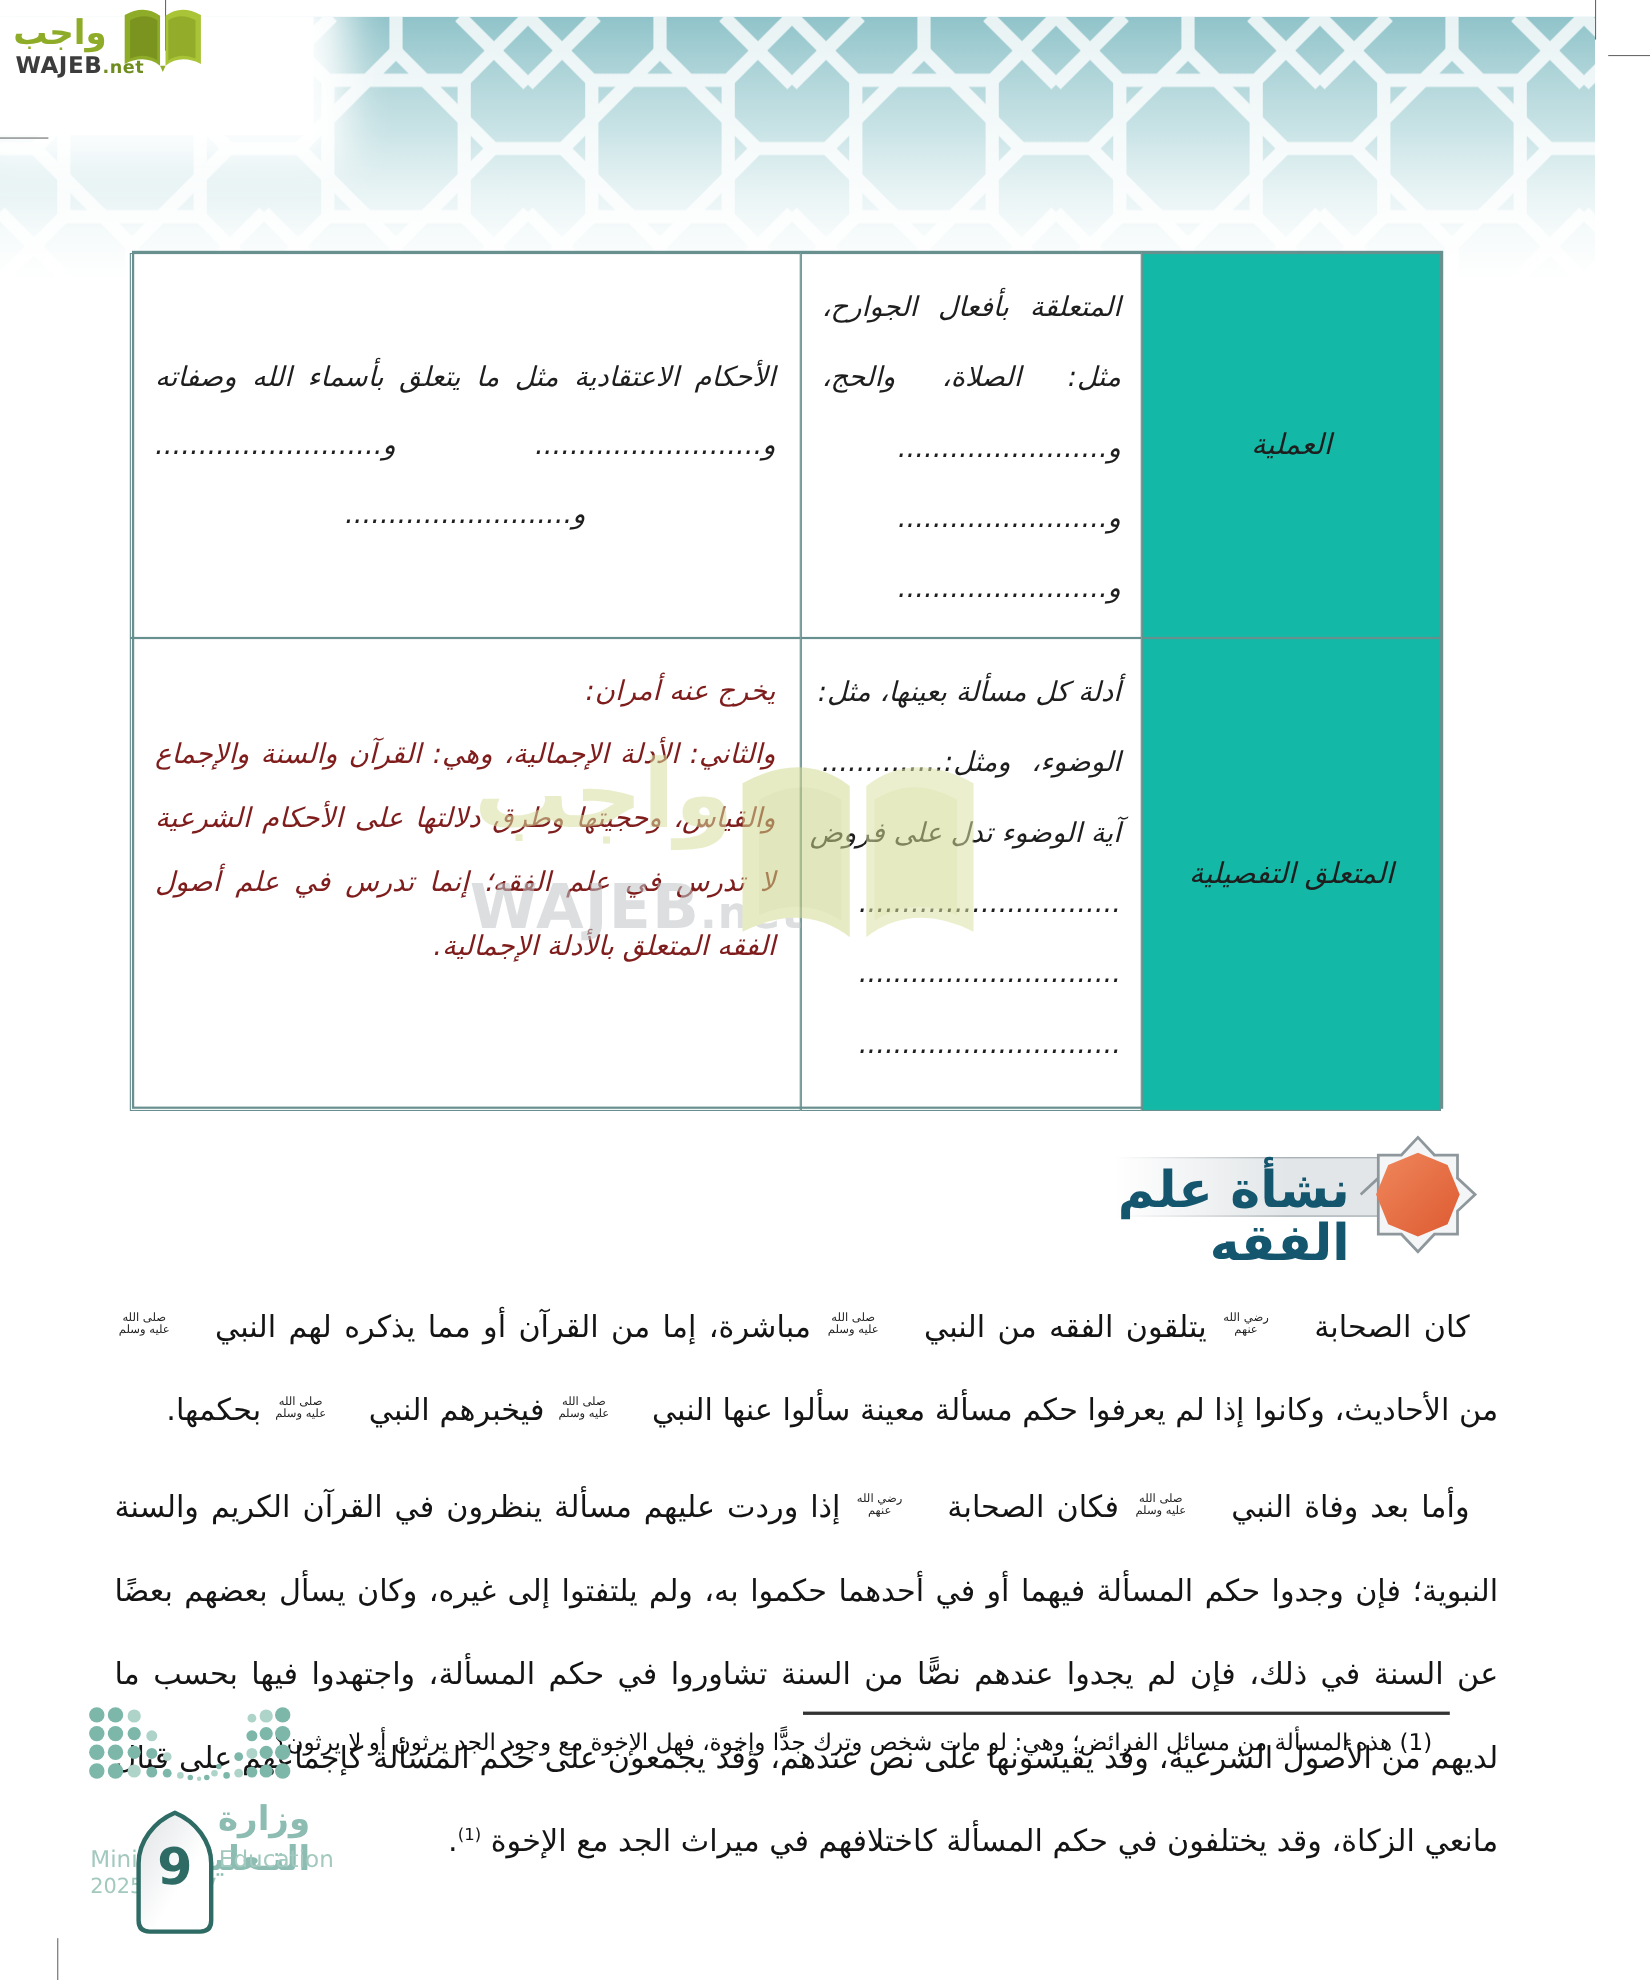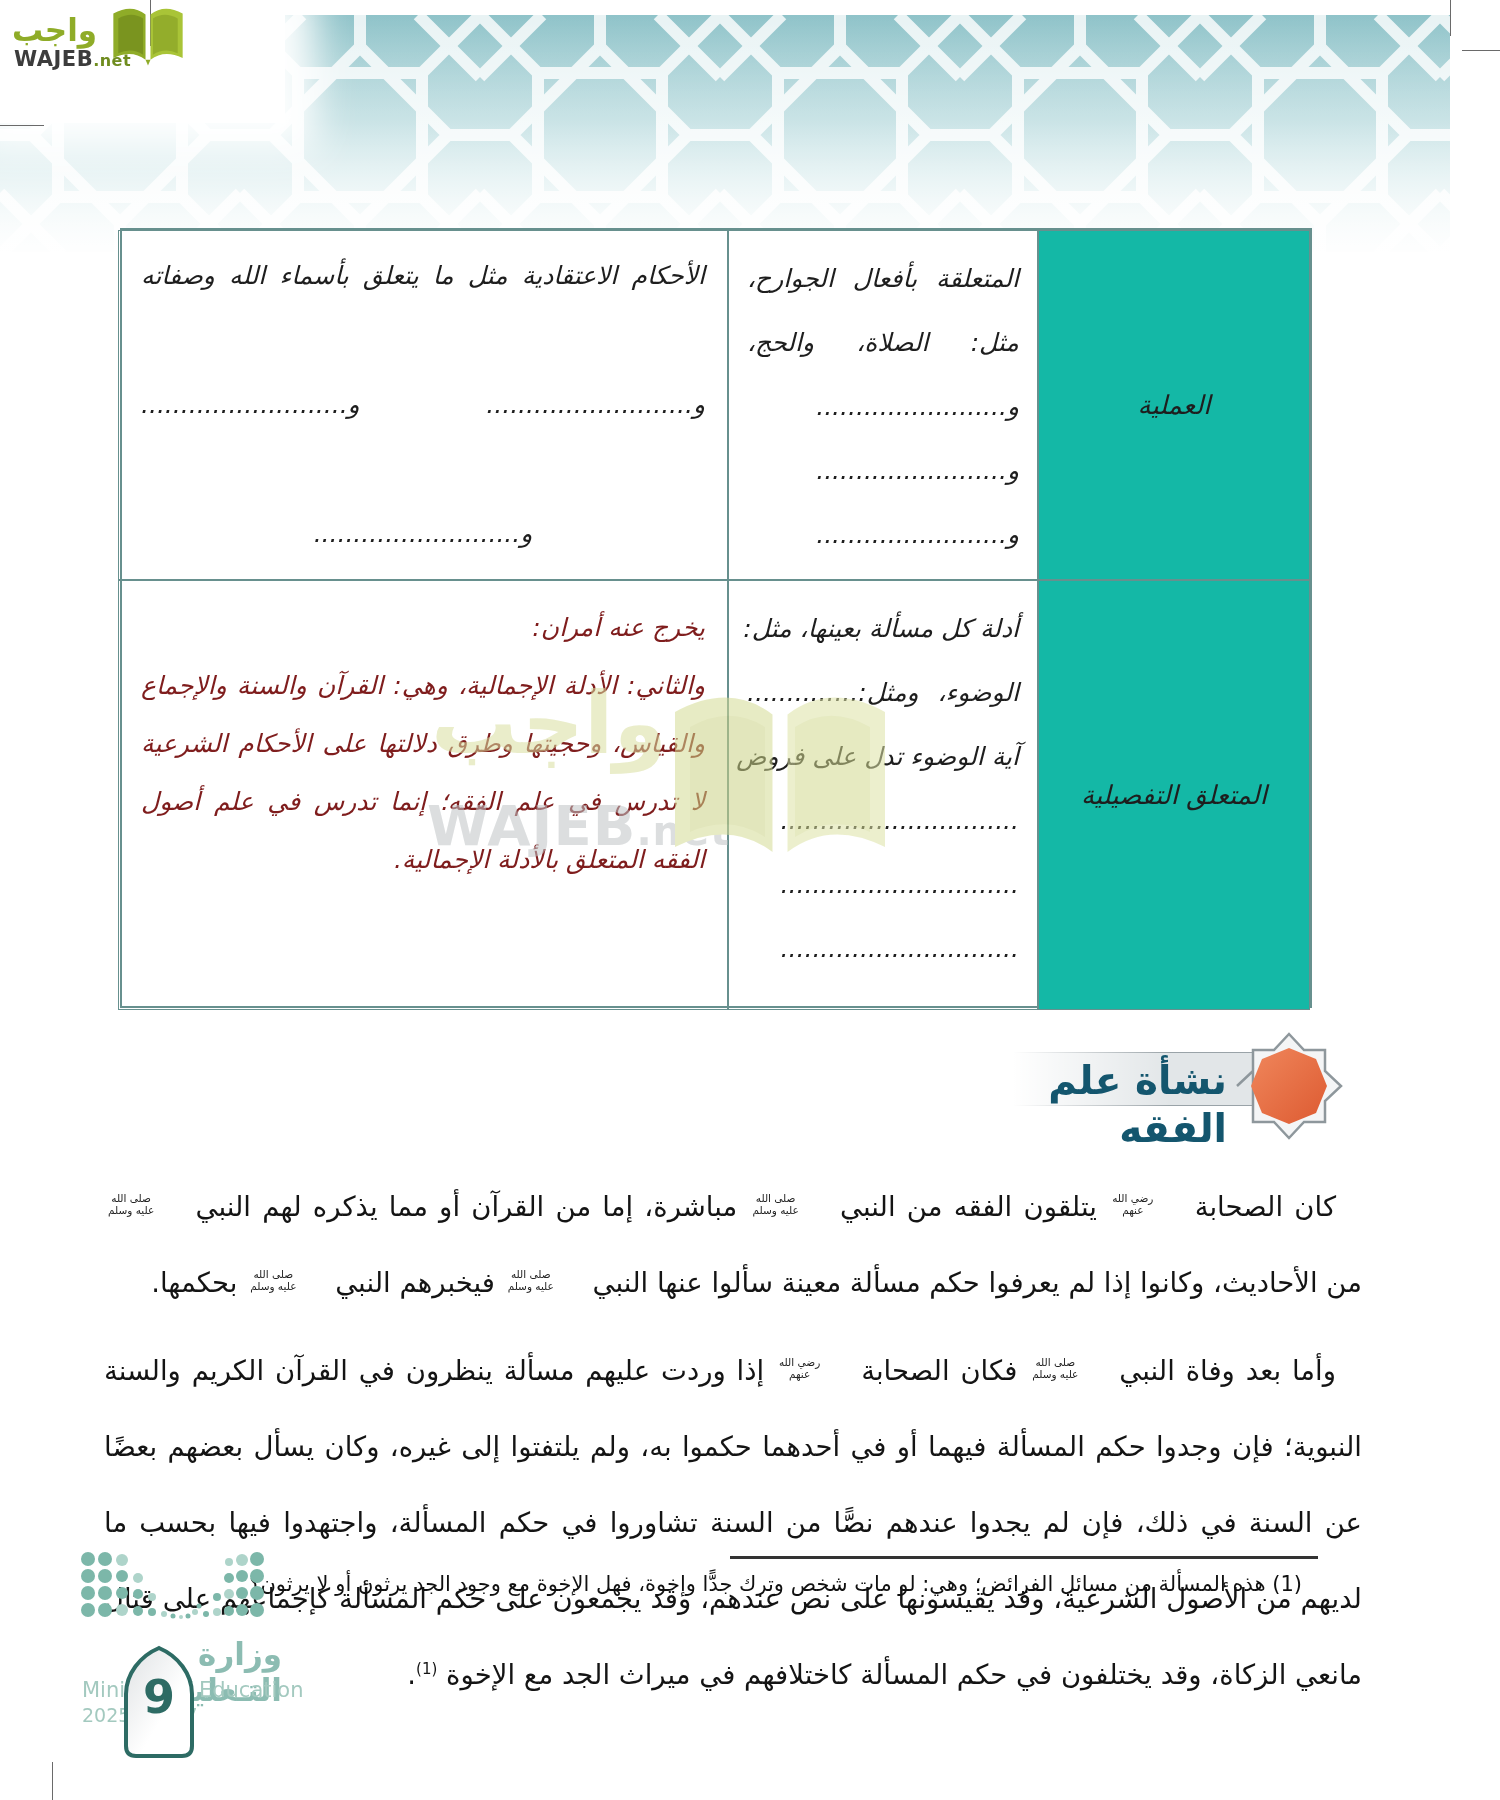--- a/index.html
+++ b/index.html
@@ -28,39 +28,39 @@
   .tbl{position:absolute;left:120px;top:228px;width:1192px;height:780px;direction:rtl;
        display:grid;grid-template-columns:272px 310px 610px;grid-template-rows:350px 430px;
        border:2px solid #67908e;box-sizing:border-box;background:#fff;}
   .cell{border:1px solid #67908e;box-sizing:border-box;overflow:hidden;font-style:italic;}
   .cell.hd{background:#14b8a6;display:flex;align-items:center;justify-content:center;
        font-size:26px;color:#1e1e1e;}
   .cell.mid{padding:16px 18px;font-size:25px;line-height:64px;display:flex;flex-direction:column;}
   .cell.lft{padding:14px 22px;font-size:25px;}
   .j-line{direction:rtl;text-align:right;text-align-last:justify;white-space:nowrap;color:#1e1e1e;}
   .c-line{text-align:center !important;text-align-last:center !important;}
-  .cell.lft.vcenter{display:flex;flex-direction:column;justify-content:space-between;line-height:62px;}
+  .cell.lft.vcenter{display:flex;flex-direction:column;justify-content:center;line-height:62px;}
   .cell.lft .para{direction:rtl;text-align:justify;line-height:58px;margin:0;color:#7f1d1d;}
   .cell.lft .para.first{text-align-last:right;}
 
   
   .watermark{position:absolute;left:425px;top:665px;width:500px;height:235px;opacity:.55;z-index:3;pointer-events:none;}
   .wm-ar{position:absolute;left:6px;top:8px;font-size:86px;font-weight:bold;color:#d9dfa0;}
   .wm-net{position:absolute;left:2px;top:128px;font-size:56px;font-weight:bold;color:#c0c4c6;letter-spacing:1px;direction:ltr;}
   .wm-net .tld{font-size:40px;}
   .wm-book{position:absolute;left:230px;top:12px;}
 
   
   .heading-band{position:absolute;left:988px;top:1052px;width:332px;height:54px;
       background:#e2e6e8;border:1px solid #9aa3a8;box-sizing:border-box;}
   .heading-band-fade{position:absolute;left:986px;top:1050px;width:336px;height:58px;
       background:linear-gradient(to left,rgba(255,255,255,0) 45%,#ffffff 92%);}
   .heading-title{position:absolute;left:975px;top:1057px;width:310px;height:50px;line-height:48px;
       direction:rtl;text-align:right;padding-right:58px;box-sizing:border-box;
-      font-size:39px;font-weight:bold;color:#14566e;z-index:2;}
+      font-size:46px;font-weight:bold;color:#14566e;z-index:2;}
   .heading-star{position:absolute;left:1233px;top:1030px;z-index:2;}
 
   
   .body-text{position:absolute;left:104px;top:1168px;width:1258px;direction:rtl;
       font-size:27.5px;line-height:76px;text-align:justify;color:#141414;}
   .body-text p{margin:0 0 12px 0;text-indent:26px;}
   .hon{display:inline-flex;flex-direction:column;align-items:center;vertical-align:middle;
       font-size:10.5px;line-height:1.1;color:#222;margin:0 4px;transform:translateY(-3px);font-weight:normal;}
   .hon span{white-space:nowrap;}
   sup.fnref{font-size:15px;line-height:0;}

